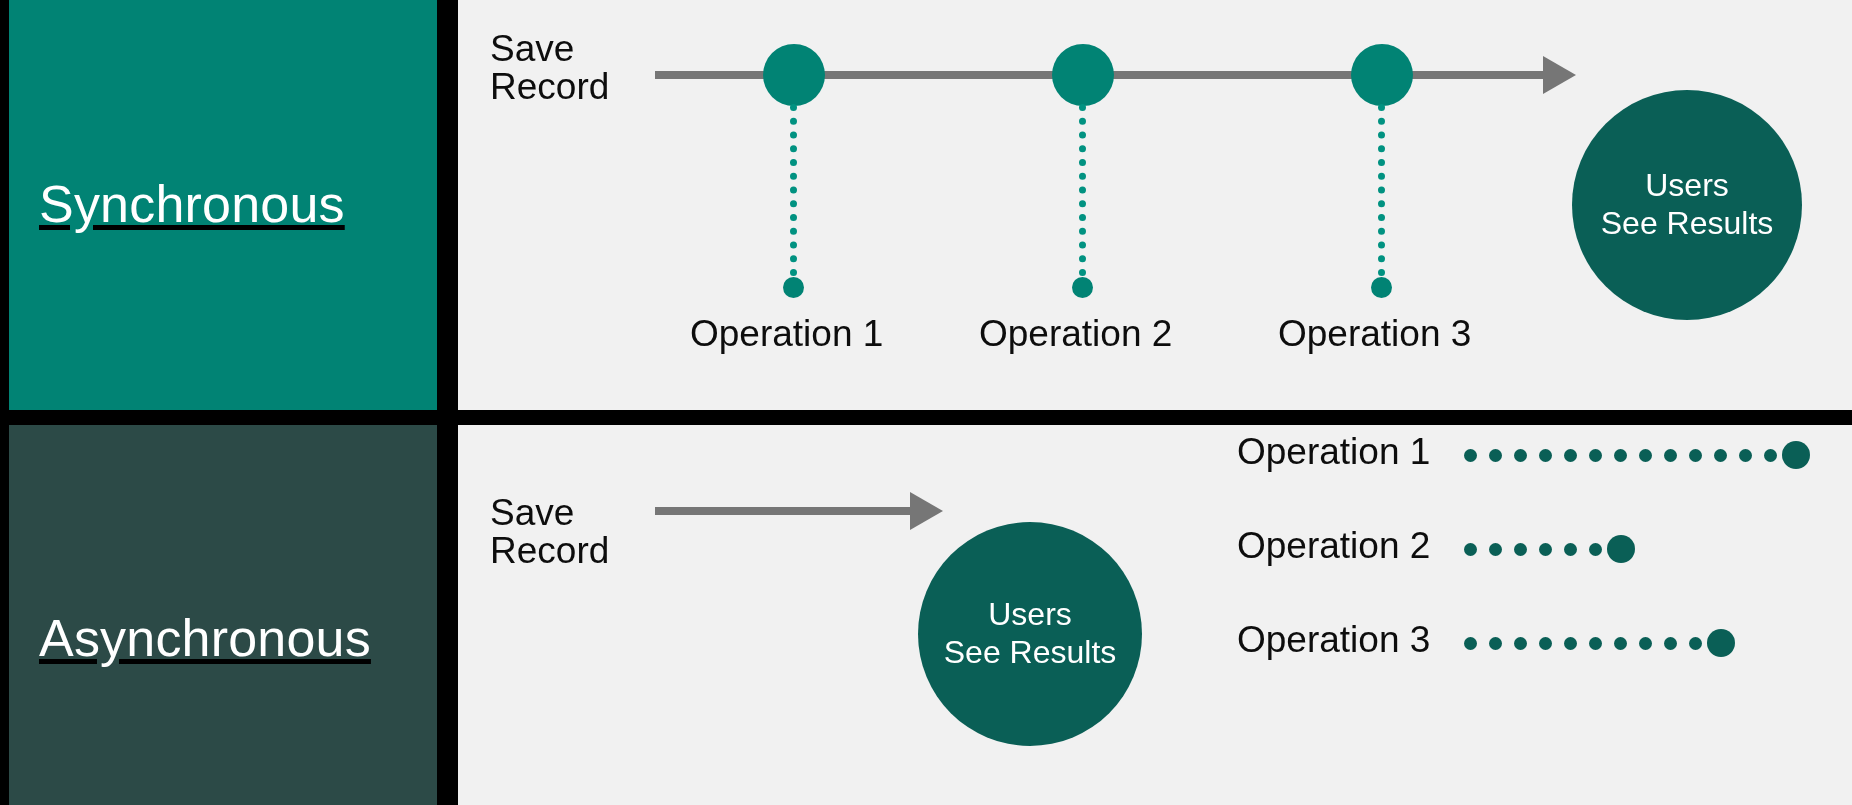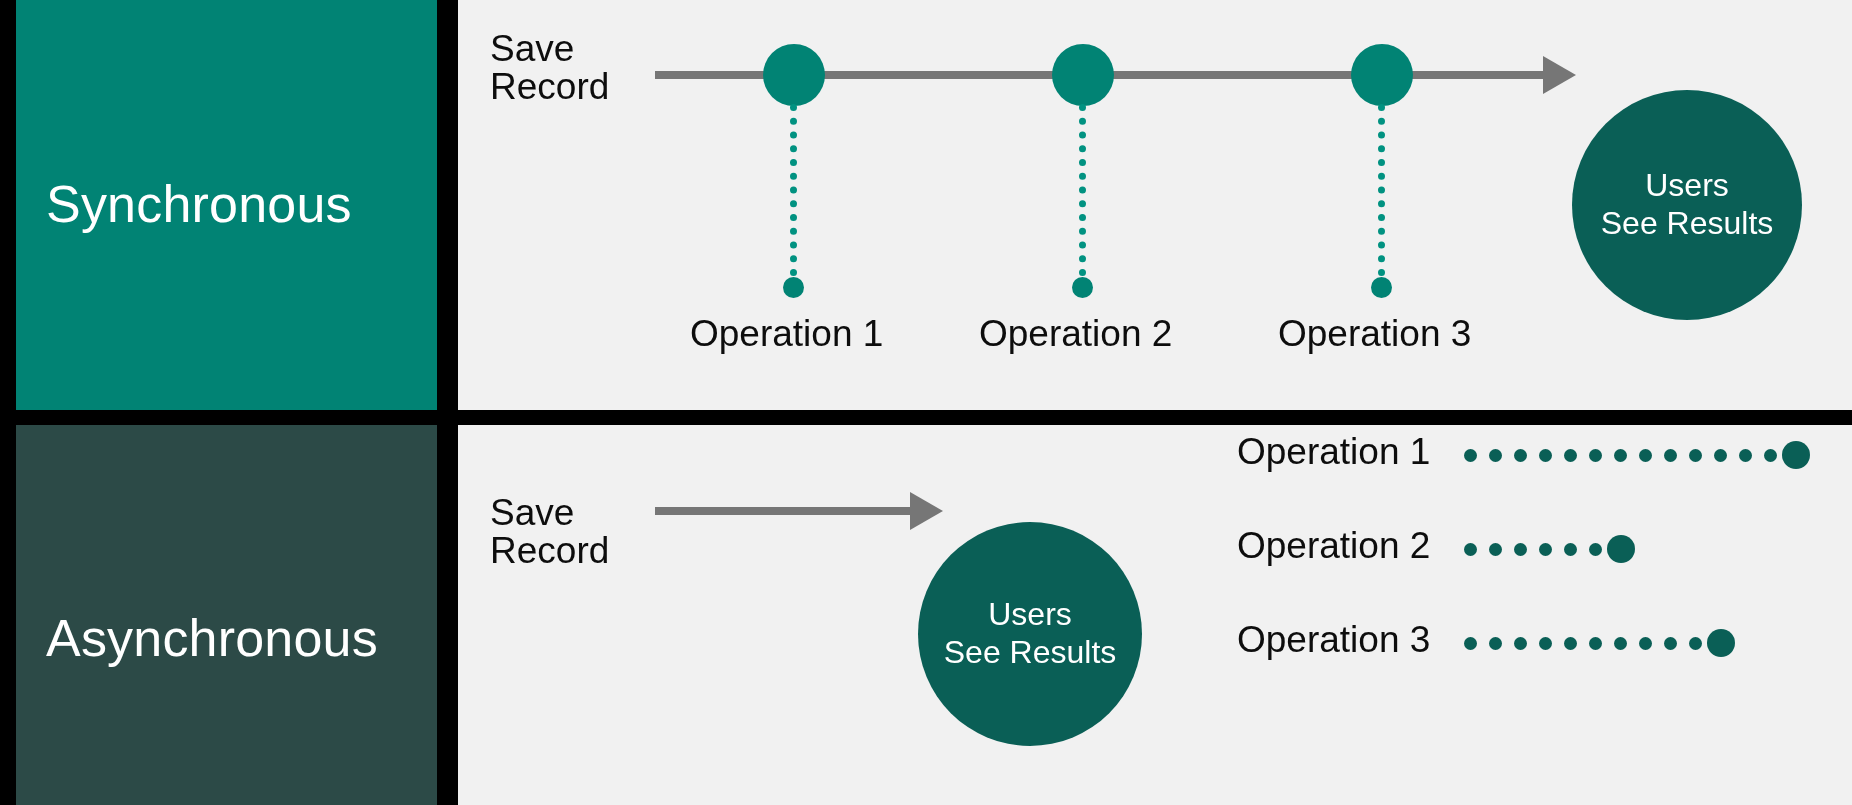--- a/index.html
+++ b/index.html
@@ -17,26 +17,27 @@
   #stage {
     position: relative;
     width: 1852px;
     height: 805px;
     background: #000000;
   }
 
   
   .row-label-panel {
     position: absolute;
-    left: 16px;
+    left: 9px;
     width: 437px;
     display: flex;
     align-items: center;
     box-sizing: border-box;
     padding-left: 30px;
+    text-decoration: underline;
   }
   #panel-sync {
     top: 0;
     height: 410px;
     background: #018374;
   }
   #panel-async {
     top: 425px;
     height: 428px;
     background: #2c4a47;

